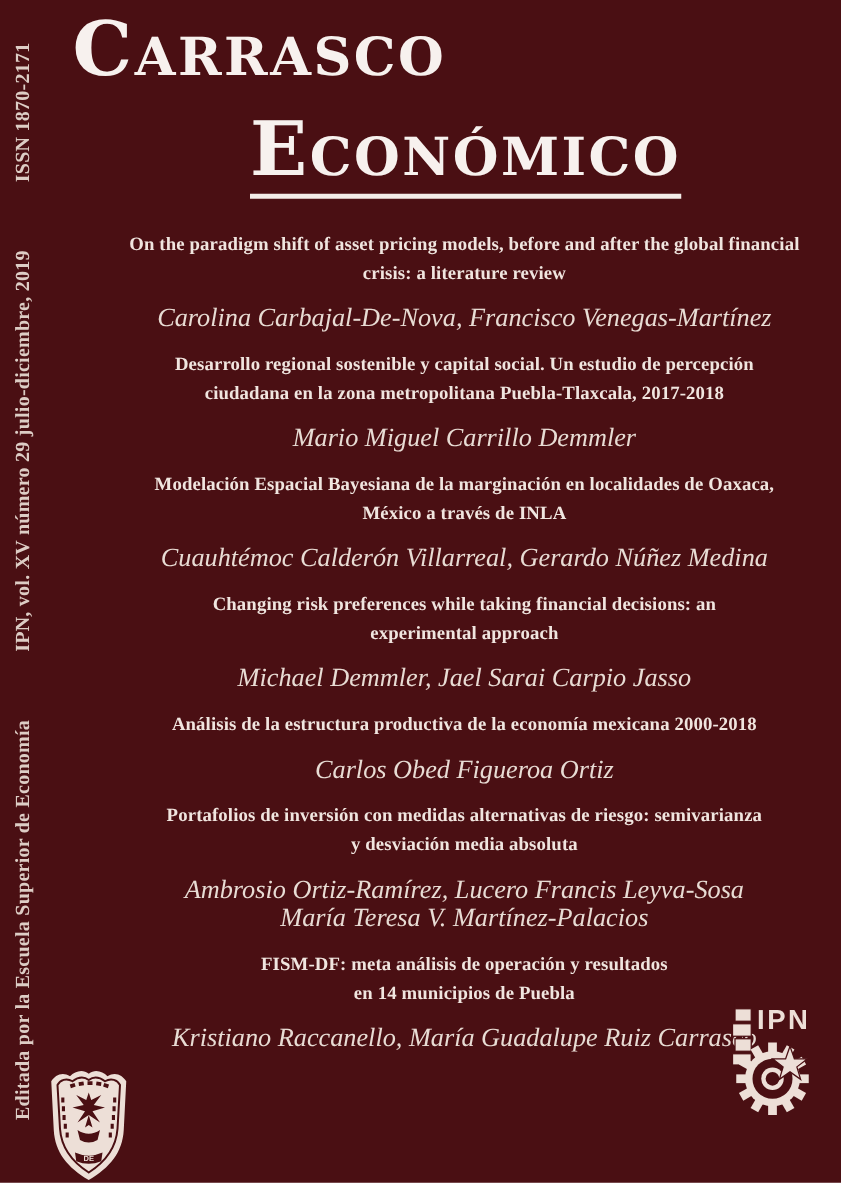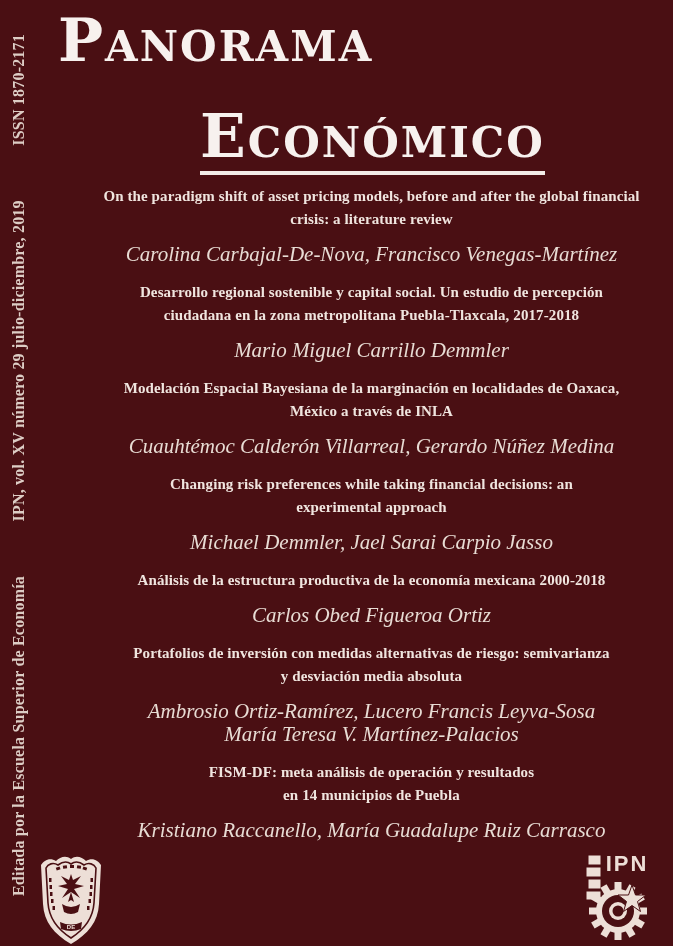--- a/index.html
+++ b/index.html
@@ -41,21 +41,21 @@
     color: #f7f1ee;
     font-family: "DejaVu Serif", serif;
     font-variant: small-caps;
     font-weight: bold;
   }
   .title-line1 {
     font-size: 60px;
     line-height: 64px;
     letter-spacing: 2px;
   }
-  .title-line2-row { margin-left: 142px; margin-top: 32px; }
+  .title-line2-row { margin-left: 142px; margin-top: 16px; }
   .title-line2 {
     display: inline-block;
     font-size: 60px;
     line-height: 64px;
     letter-spacing: 2px;
     border-bottom: 4px solid #f3ece8;
     padding-bottom: 3px;
   }
 
   
@@ -87,38 +87,38 @@
   .seal-left {
     position: absolute;
     left: 36px;
     top: 856px;
     width: 70px;
     height: 90px;
   }
   .logo-right {
     position: absolute;
     left: 574px;
-    top: 851px;
+    top: 803px;
     width: 88px;
     height: 95px;
   }
 </style>
 </head>
 <body>
 
 <div class="cover">
 
   <div class="spine">
     <span>Editada por la Escuela Superior de Economía</span>
     <span>IPN, vol. XV número 29 julio-diciembre, 2019</span>
     <span>ISSN 1870-2171</span>
   </div>
 
   <div class="masthead">
-    <div class="title-line1">Panorama</div>
+    <div class="title-line1">Carrasco</div>
     <div class="title-line2-row">
       <span class="title-line2">Económico</span>
     </div>
   </div>
 
   <div class="articles">
     <div class="article">
       <div class="article-title">On the paradigm shift of asset pricing models, before and after the global financial
 crisis: a literature review</div>
       <div class="article-authors">Carolina Carbajal-De-Nova, Francisco Venegas-Martínez</div>

